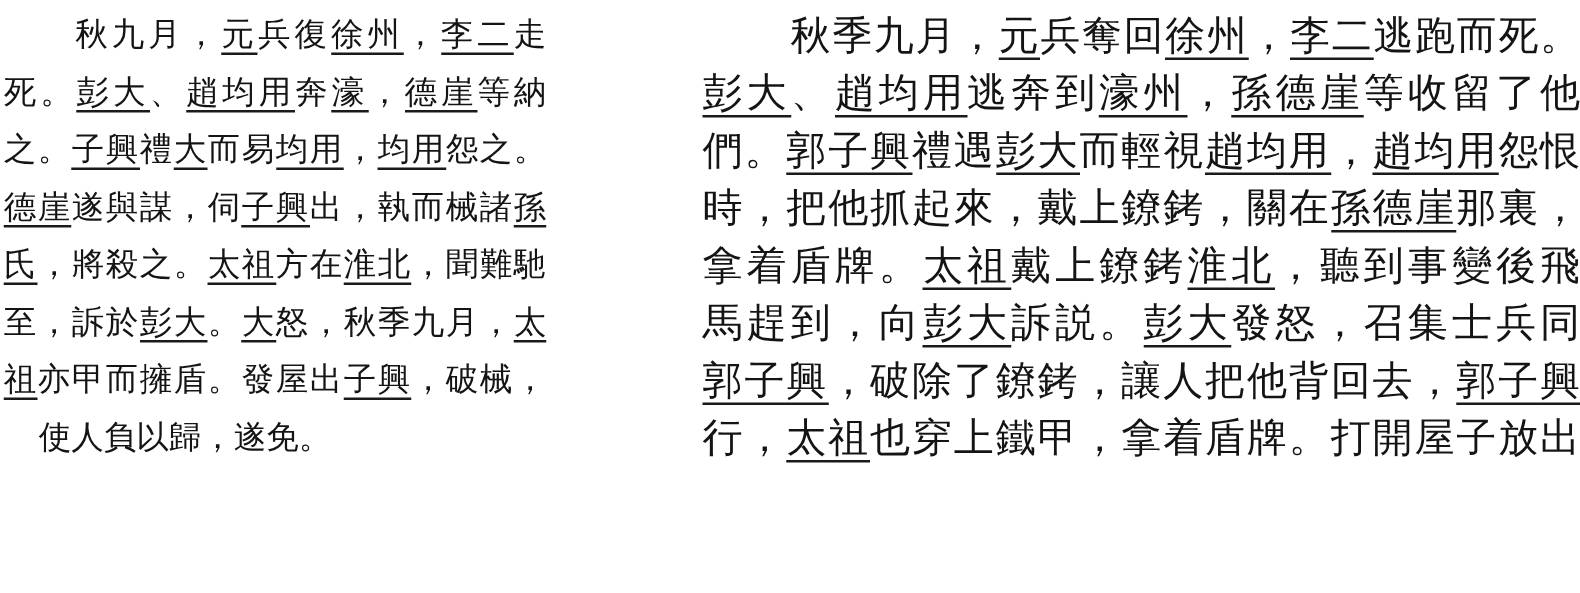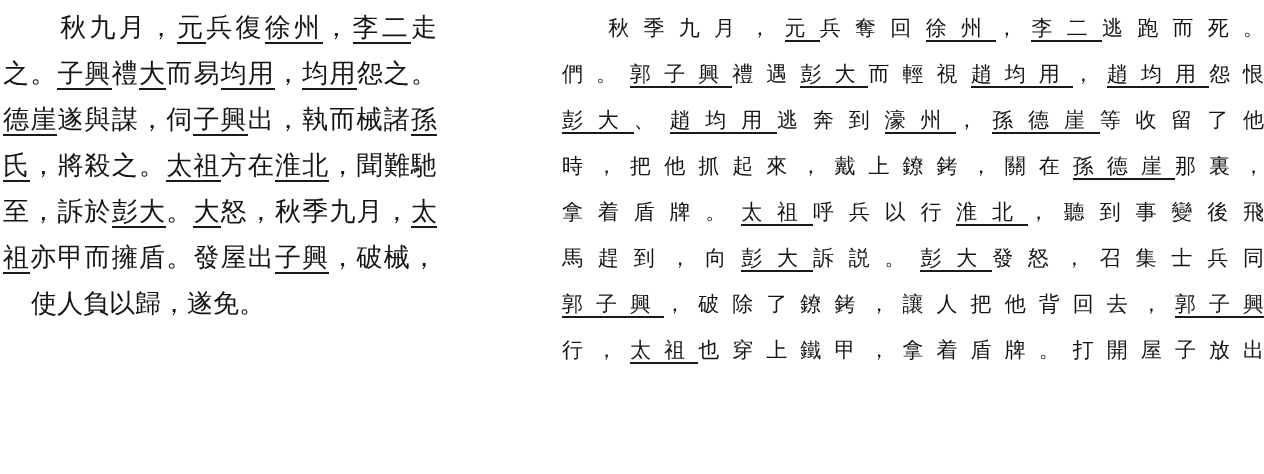--- a/index.html
+++ b/index.html
@@ -25,21 +25,21 @@
     box-sizing: border-box;
   }
   .col-left {
     width: 434px;
     margin-left: 3px;
     font-size: 26px;
   }
   .col-right {
     width: 702px;
     margin-left: 125px;
-    font-size: 21px;
+    font-size: 32px;
   }
   .line {
     height: 46px;
     line-height: 46px;
     text-align: justify;
     text-align-last: justify;
     white-space: normal;
   }
   .line.indent {
     text-indent: 2.2em;
@@ -51,30 +51,31 @@
   .pn {
     border-bottom: 2px solid #1a1a1a;
   }
 </style>
 </head>
 <body>
 
 <div class="page">
   <div class="column col-left">
       <div class="line indent"><span class="run">秋九月，</span><span class="pn">元</span><span class="run">兵復</span><span class="pn">徐州</span><span class="run">，</span><span class="pn">李二</span><span class="run">走</span></div>
+      <div class="line"><span class="run">死。</span><span class="pn">彭大</span><span class="run">、</span><span class="pn">趙均用</span><span class="run">奔</span><span class="pn">濠</span><span class="run">，</span><span class="pn">德崖</span><span class="run">等納</span></div>
       <div class="line"><span class="run">之。</span><span class="pn">子興</span><span class="run">禮</span><span class="pn">大</span><span class="run">而易</span><span class="pn">均用</span><span class="run">，</span><span class="pn">均用</span><span class="run">怨之。</span></div>
       <div class="line"><span class="pn">德崖</span><span class="run">遂與謀，伺</span><span class="pn">子興</span><span class="run">出，執而械諸</span><span class="pn">孫</span></div>
       <div class="line"><span class="pn">氏</span><span class="run">，將殺之。</span><span class="pn">太祖</span><span class="run">方在</span><span class="pn">淮北</span><span class="run">，聞難馳</span></div>
       <div class="line"><span class="run">至，訴於</span><span class="pn">彭大</span><span class="run">。</span><span class="pn">大</span><span class="run">怒，秋季九月，</span><span class="pn">太</span></div>
       <div class="line"><span class="pn">祖</span><span class="run">亦甲而擁盾。發屋出</span><span class="pn">子興</span><span class="run">，破械，</span></div>
       <div class="line last"><span class="run">使人負以歸，遂免。</span></div>
     </div>
   <div class="column col-right">
       <div class="line indent"><span class="run">秋季九月，</span><span class="pn">元</span><span class="run">兵奪回</span><span class="pn">徐州</span><span class="run">，</span><span class="pn">李二</span><span class="run">逃跑而死。</span></div>
+      <div class="line"><span class="pn">彭大</span><span class="run">、</span><span class="pn">趙均用</span><span class="run">逃奔到</span><span class="pn">濠州</span><span class="run">，</span><span class="pn">孫德崖</span><span class="run">等收留了他</span></div>
       <div class="line"><span class="run">們。</span><span class="pn">郭子興</span><span class="run">禮遇</span><span class="pn">彭大</span><span class="run">而輕視</span><span class="pn">趙均用</span><span class="run">，</span><span class="pn">趙均用</span><span class="run">怨恨</span></div>
-      <div class="line"><span class="pn">彭大</span><span class="run">、</span><span class="pn">趙均用</span><span class="run">逃奔到</span><span class="pn">濠州</span><span class="run">，</span><span class="pn">孫德崖</span><span class="run">等收留了他</span></div>
       <div class="line"><span class="run">時，把他抓起來，戴上鐐銬，關在</span><span class="pn">孫德崖</span><span class="run">那裏，</span></div>
-      <div class="line"><span class="run">拿着盾牌。</span><span class="pn">太祖</span><span class="run">呼兵以行</span><span class="pn">淮北</span><span class="run">，聽到事變後飛</span></div>
+      <div class="line"><span class="run">拿着盾牌。</span><span class="pn">太祖</span><span class="run">戴上鐐銬</span><span class="pn">淮北</span><span class="run">，聽到事變後飛</span></div>
       <div class="line"><span class="run">馬趕到，向</span><span class="pn">彭大</span><span class="run">訴説。</span><span class="pn">彭大</span><span class="run">發怒，召集士兵同</span></div>
       <div class="line"><span class="pn">郭子興</span><span class="run">，破除了鐐銬，讓人把他背回去，</span><span class="pn">郭子興</span></div>
       <div class="line"><span class="run">行，</span><span class="pn">太祖</span><span class="run">也穿上鐵甲，拿着盾牌。打開屋子放出</span></div>
     </div>
 </div>
 
 </body></html>

